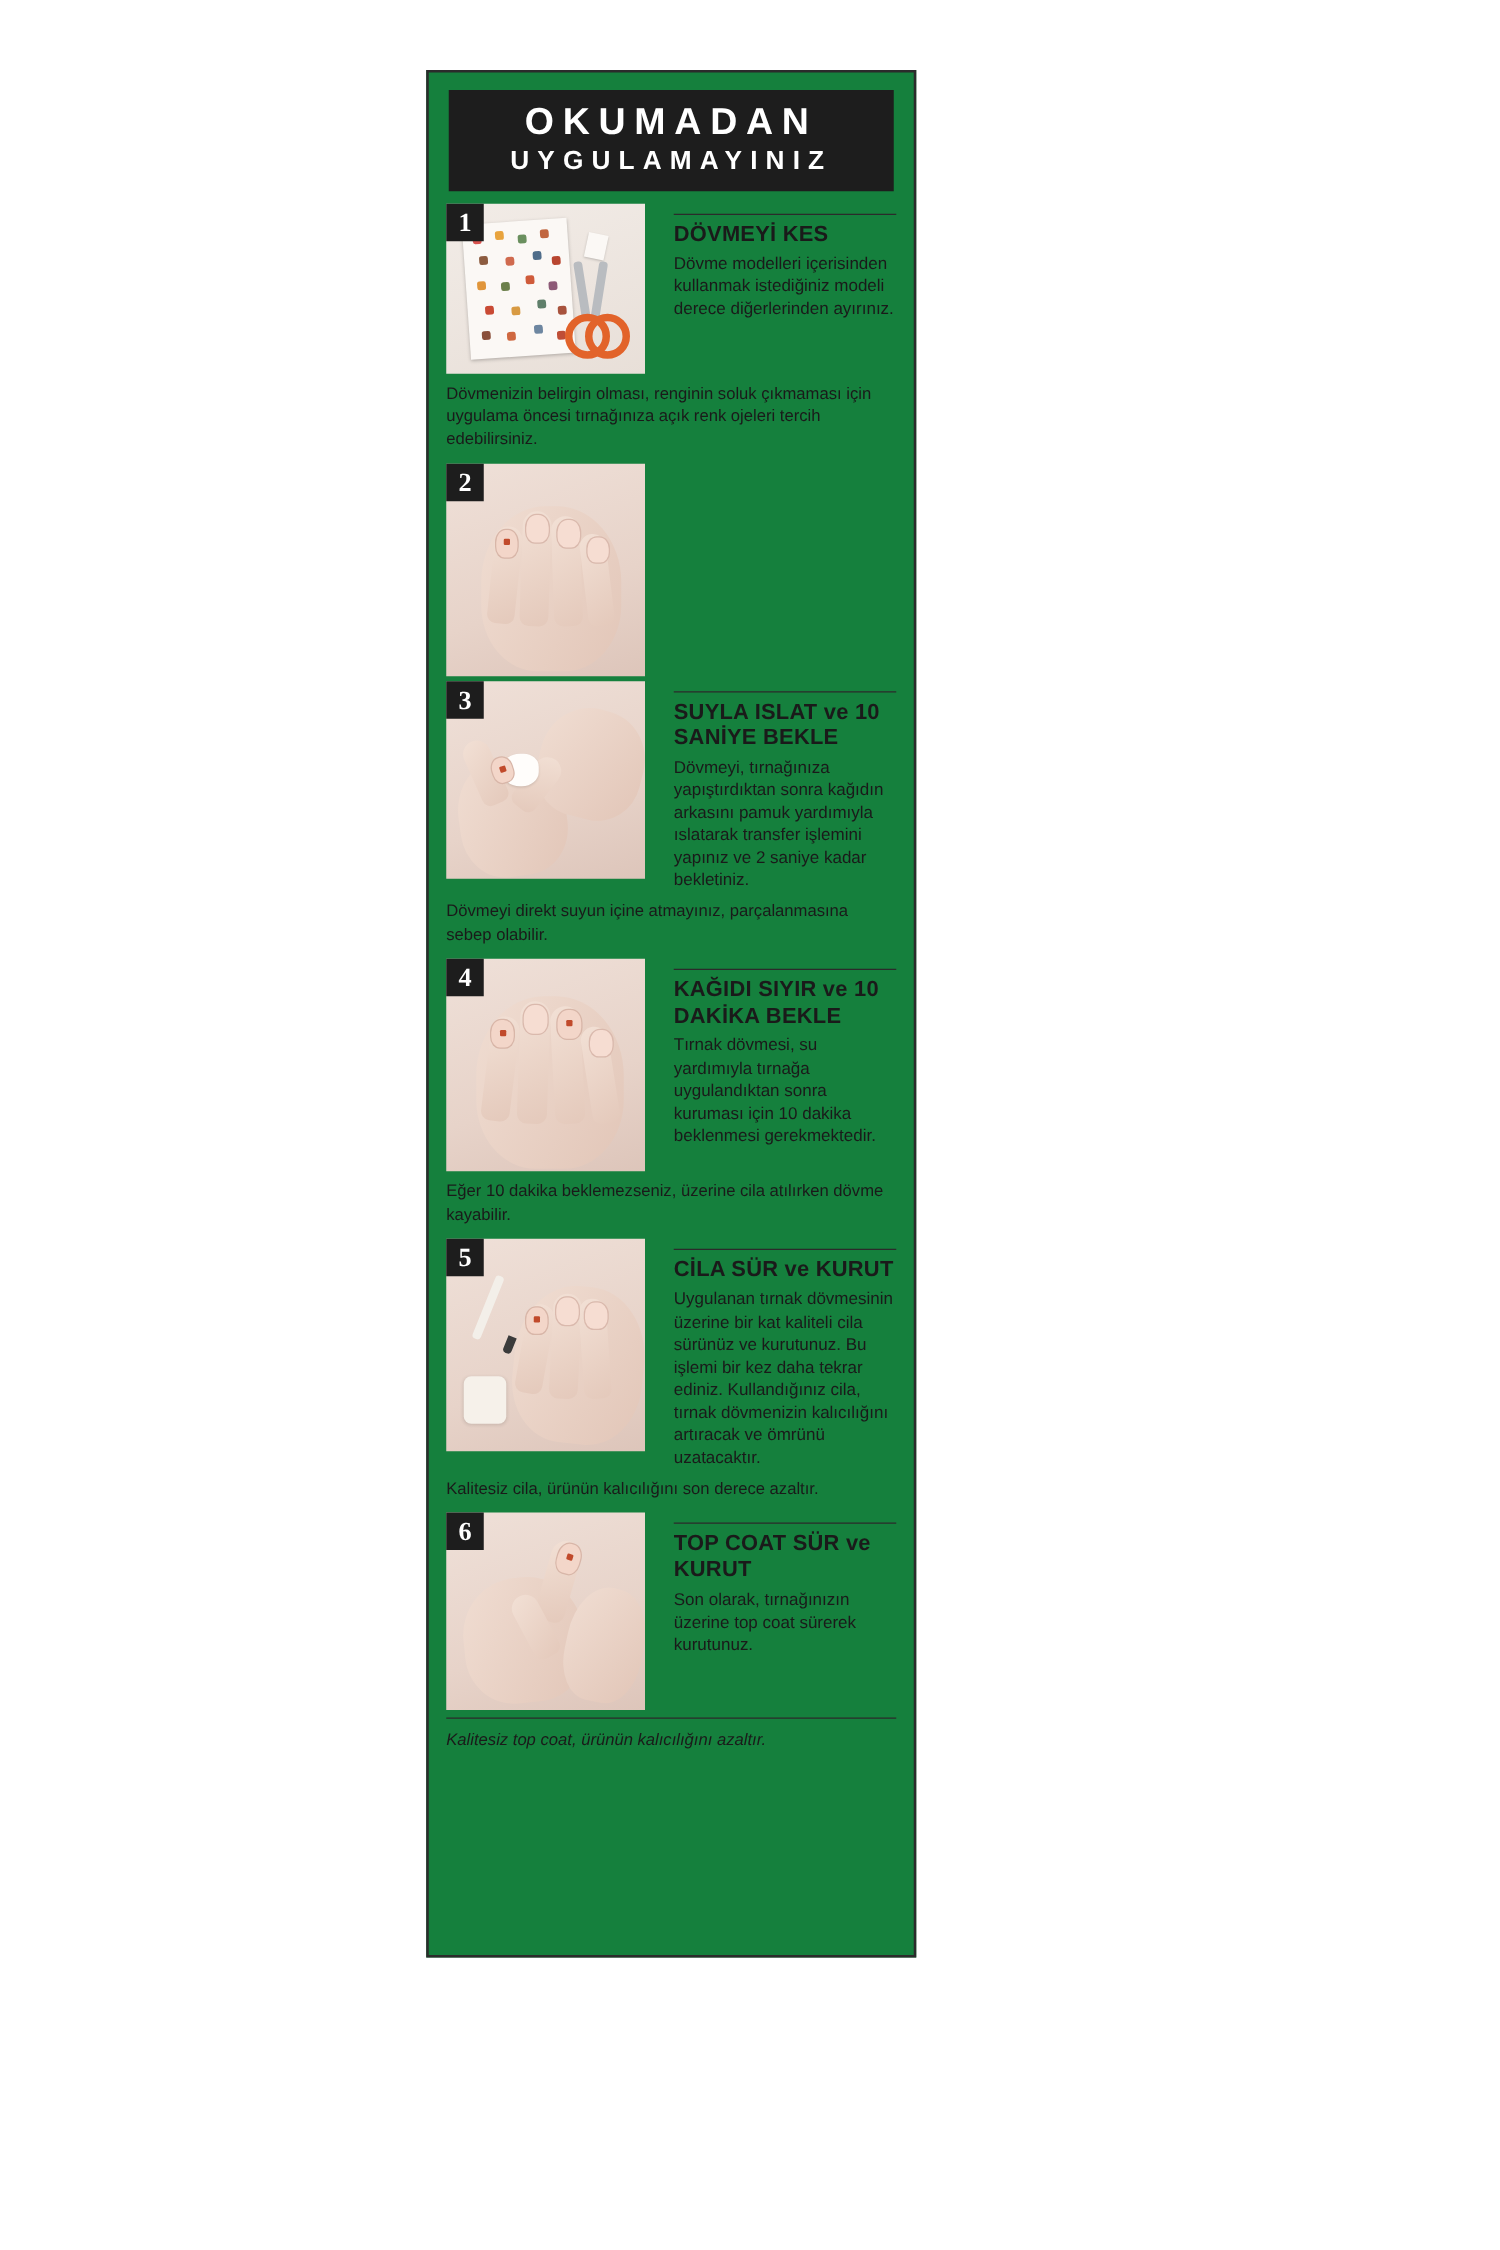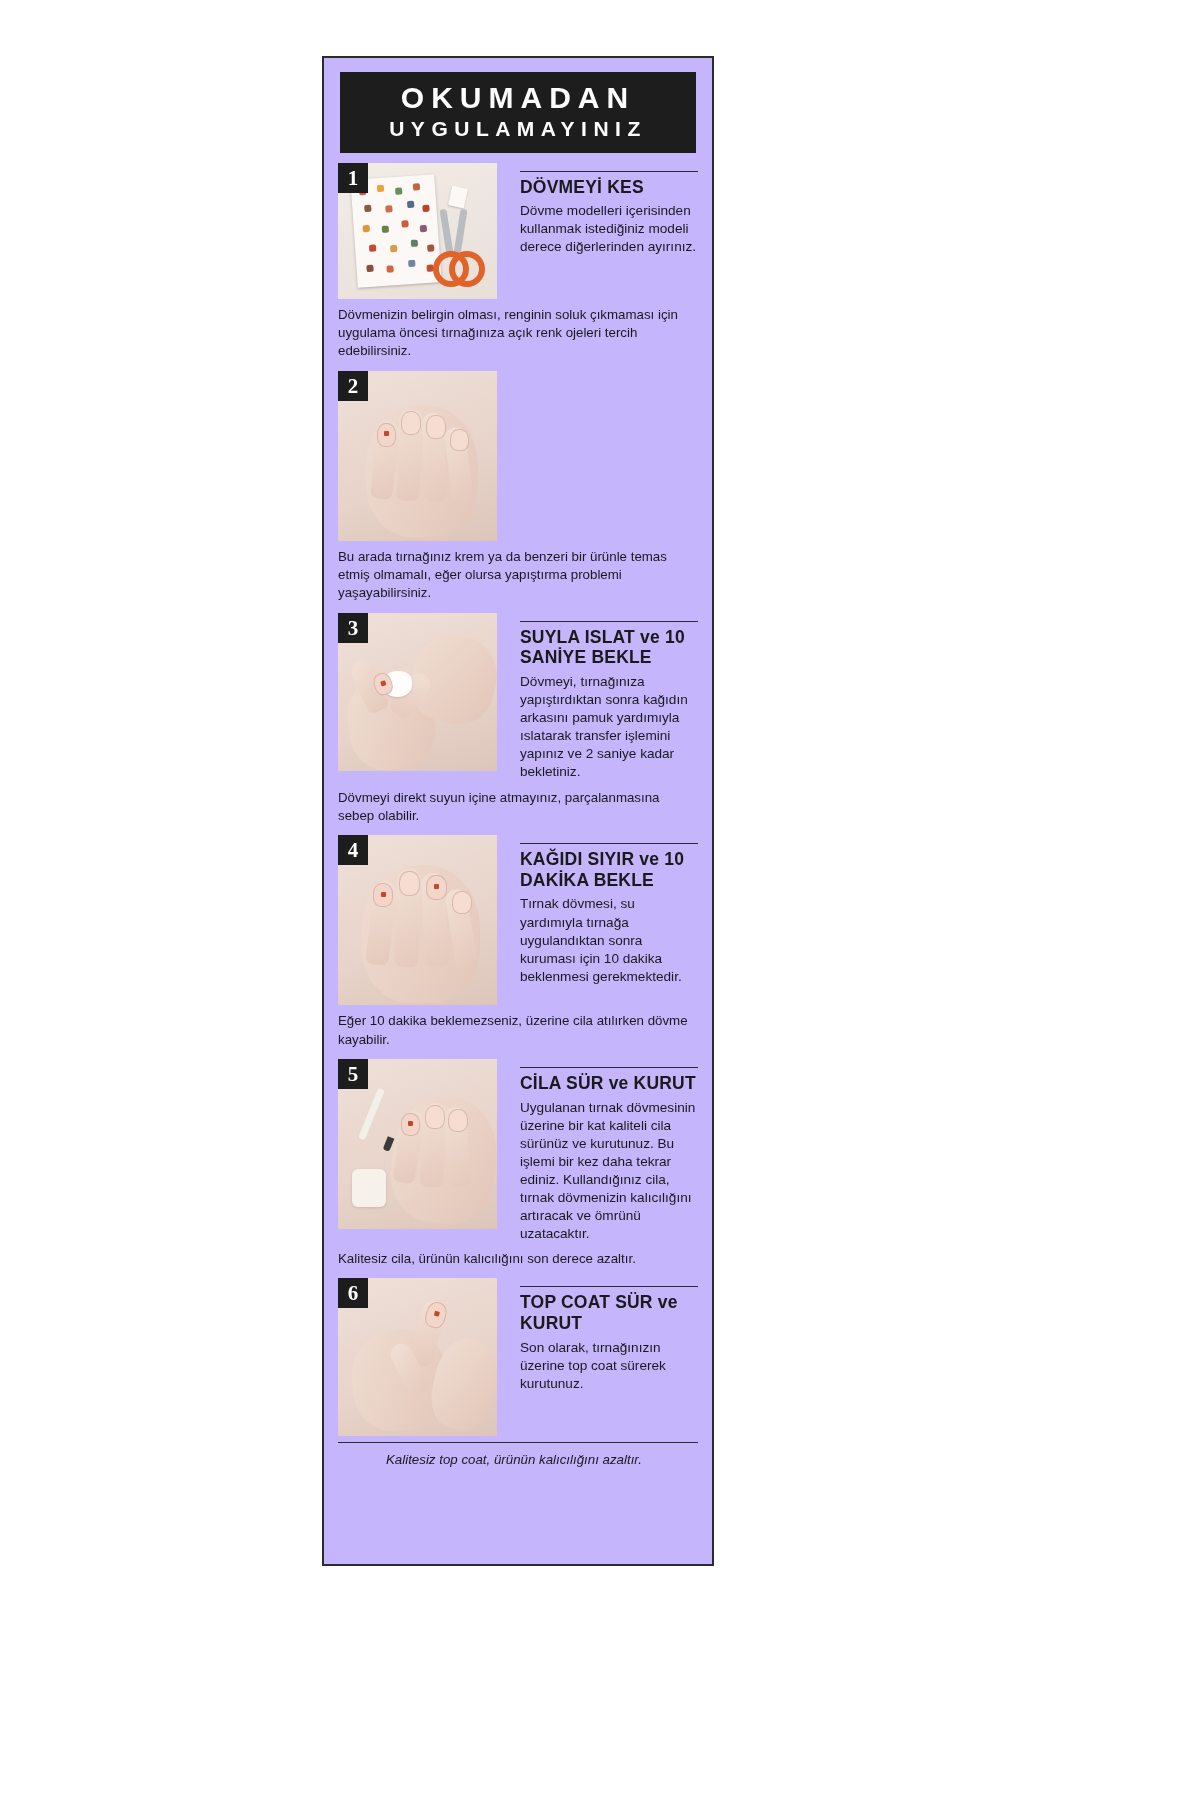--- a/index.html
+++ b/index.html
@@ -12,26 +12,26 @@
     height: 1800px;
     font-family: "Liberation Sans", sans-serif;
     color: #1a1a1a;
     position: relative;
     overflow: hidden;
   }
 
   
   .sheet {
     position: absolute;
-    left: 322px;
+    left: 341px;
     top: 56px;
     width: 392px;
     height: 1510px;
     border: 2px solid #2b2b2b;
-    background: #c4b5fd;
+    background: #15803d;
     box-sizing: border-box;
     padding: 12px 14px 10px 14px;
   }
 
   
   .banner {
     background: #1d1d1d;
     color: #ffffff;
     text-align: center;
     padding: 10px 6px 12px 6px;
@@ -214,21 +214,20 @@
     width: 34px; height: 38px;
     background: #f6f1ea;
     border-radius: 6px;
     box-shadow: 0 1px 3px rgba(0,0,0,.12);
   }
   .footer-note {
     font-size: 13.3px;
     font-style: italic;
     line-height: 1.38;
     margin-top: 8px;
-    margin-left: 48px;
   }
 </style>
 </head>
 <body>
 
 <div class="sheet">
 
   <div class="banner">
     <div class="l1">OKUMADAN</div>
     <div class="l2">UYGULAMAYINIZ</div>
@@ -289,21 +288,20 @@
           <div class="finger" style="left:60px;top:38px;width:23px;height:92px;transform:rotate(2deg);"></div>
           <div class="finger" style="left:85px;top:42px;width:23px;height:88px;transform:rotate(-2deg);"></div>
           <div class="finger" style="left:110px;top:56px;width:21px;height:74px;transform:rotate(-7deg);"></div>
           <div class="nail art" style="left:39px;top:52px;width:17px;height:22px;"></div>
           <div class="nail" style="left:63px;top:40px;width:18px;height:22px;"></div>
           <div class="nail" style="left:88px;top:44px;width:18px;height:22px;"></div>
           <div class="nail" style="left:112px;top:58px;width:17px;height:20px;"></div>
         </div>
       </div>
     </div>
-    <div class="note">Bu arada tırnağınız krem ya da benzeri bir ürünle temas etmiş olmamalı, eğer olursa yapıştırma problemi yaşayabilirsiniz.</div>
   </div>
 
   <div class="step">
     <div class="step-main">
       <div class="media">
         <div class="badge">3</div>
         <div class="photo tall2 bg-skin">
           <div class="hand" style="left:10px;top:60px;width:86px;height:96px;transform:rotate(-8deg);"></div>
           <div class="finger" style="left:20px;top:46px;width:22px;height:54px;transform:rotate(-24deg);"></div>
           <div class="hand" style="left:74px;top:22px;width:84px;height:88px;transform:rotate(14deg);"></div>

